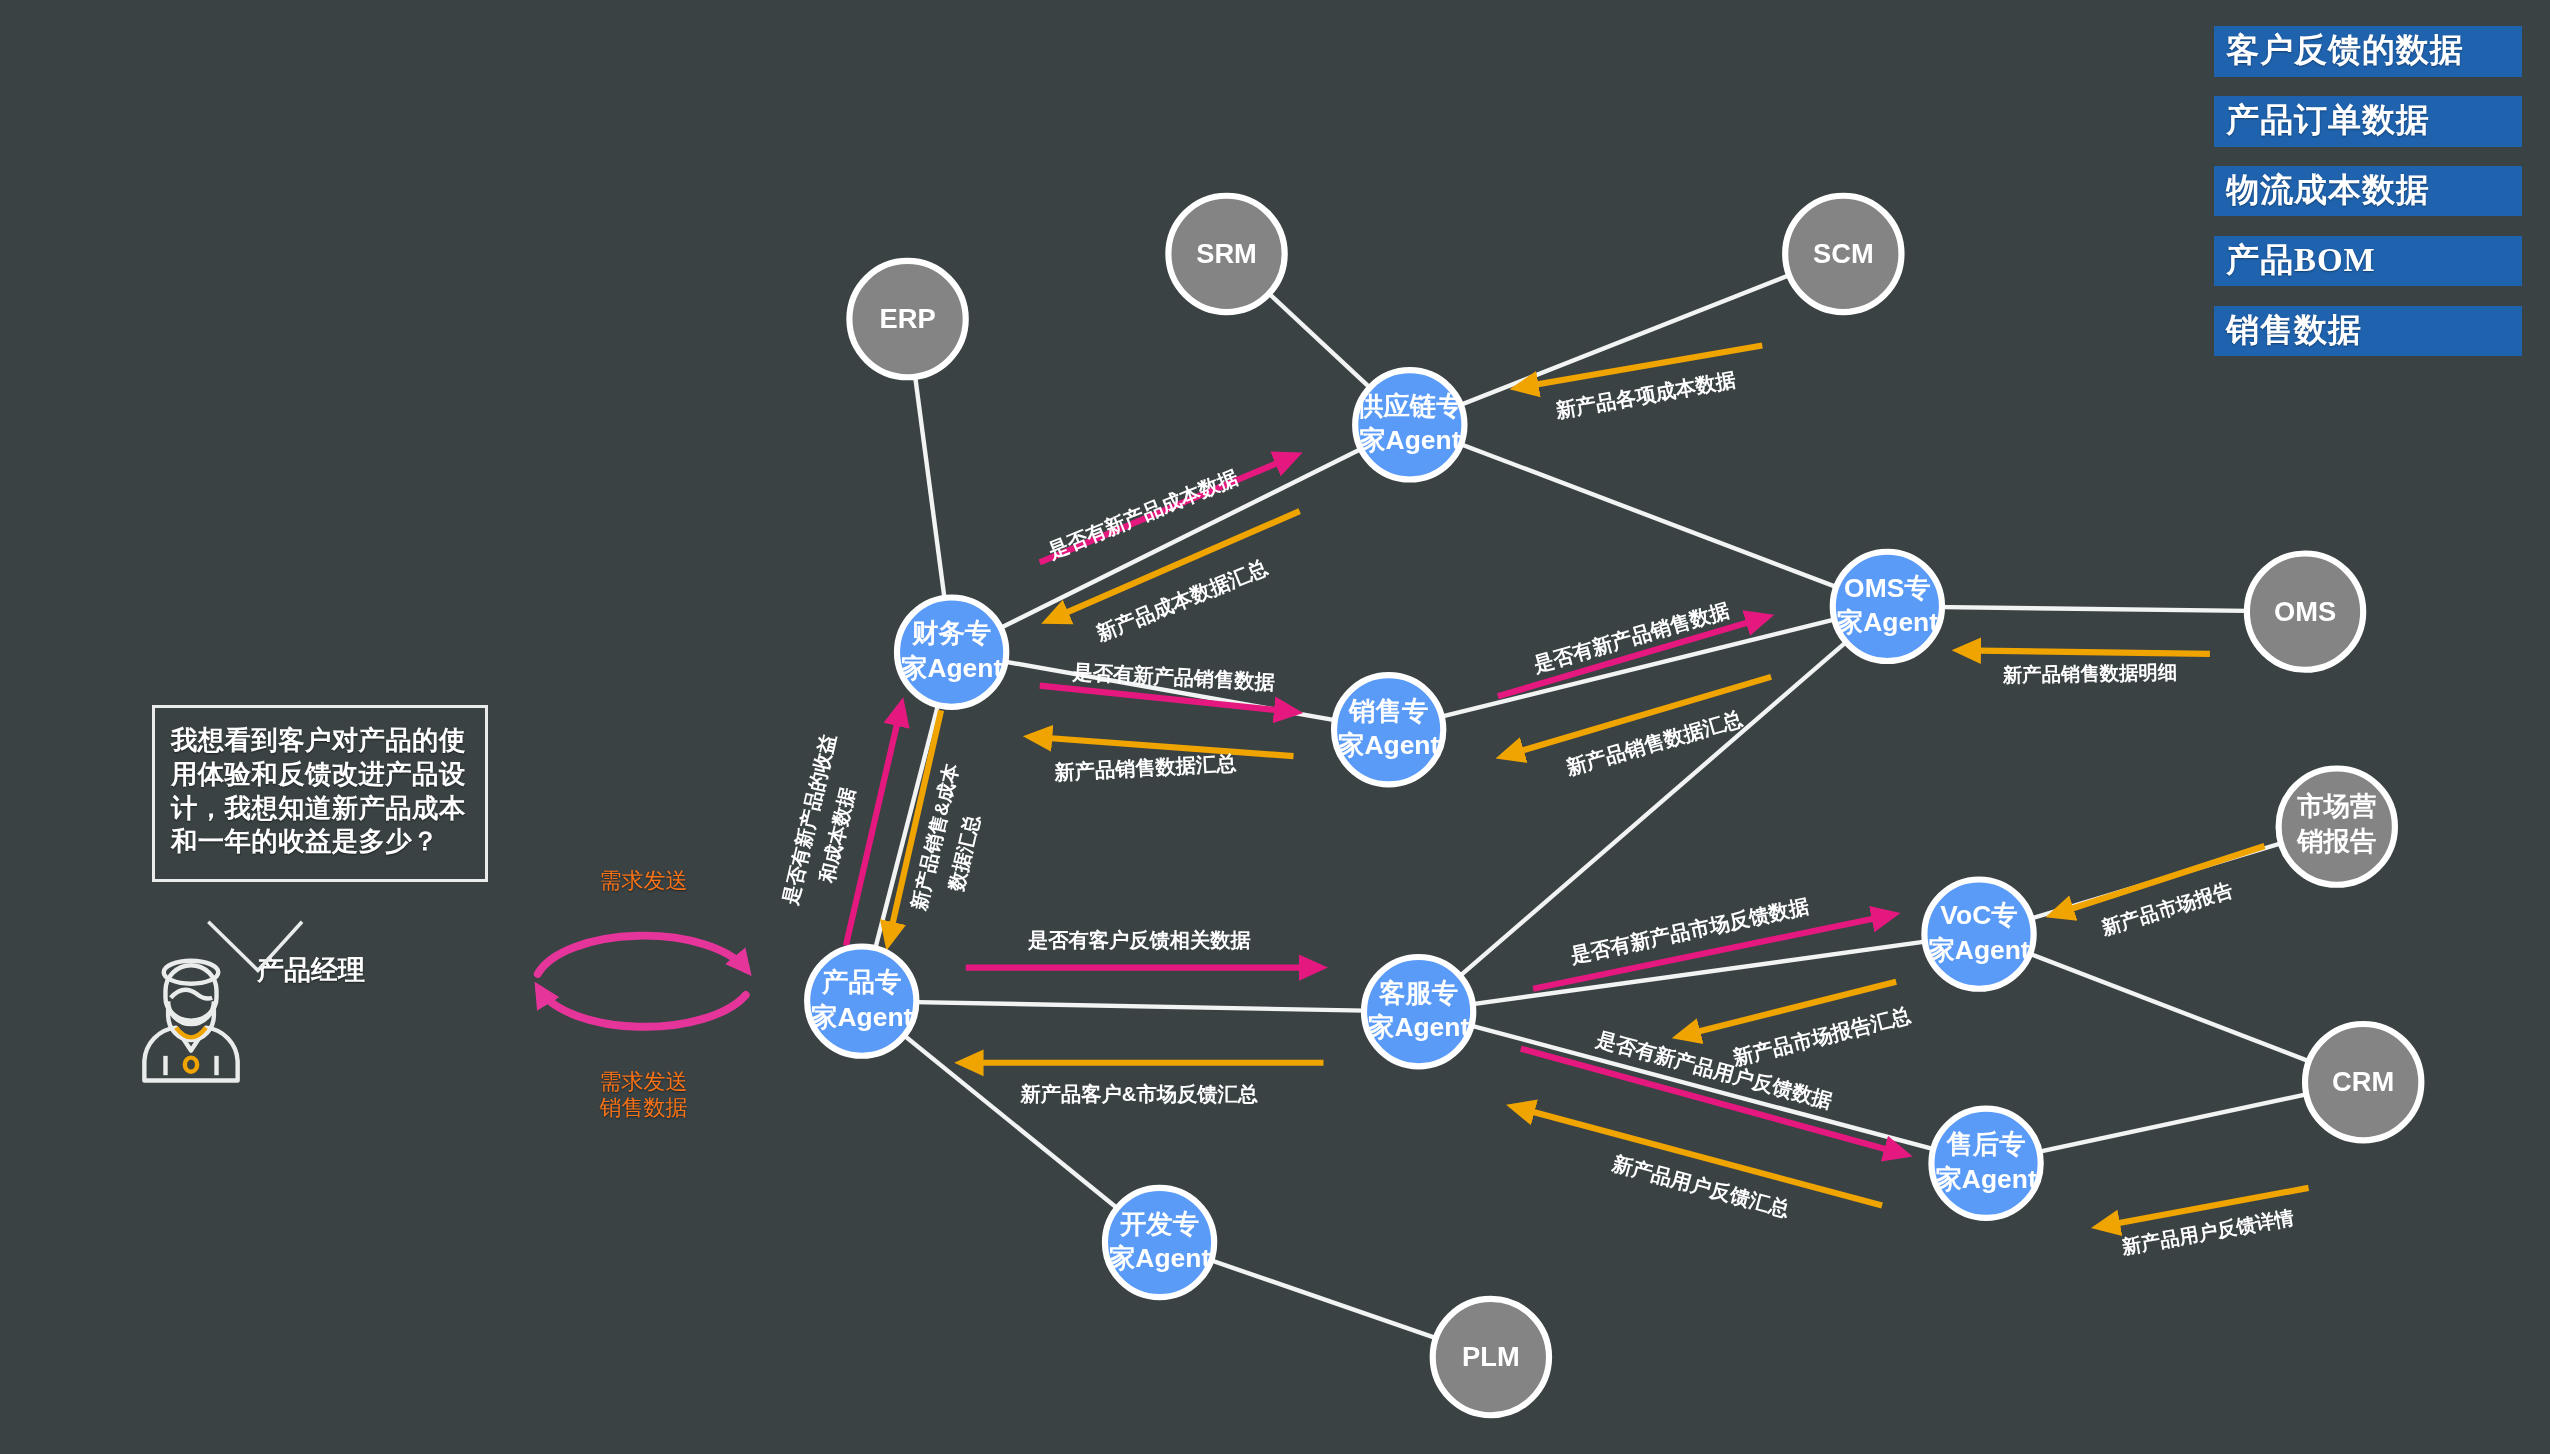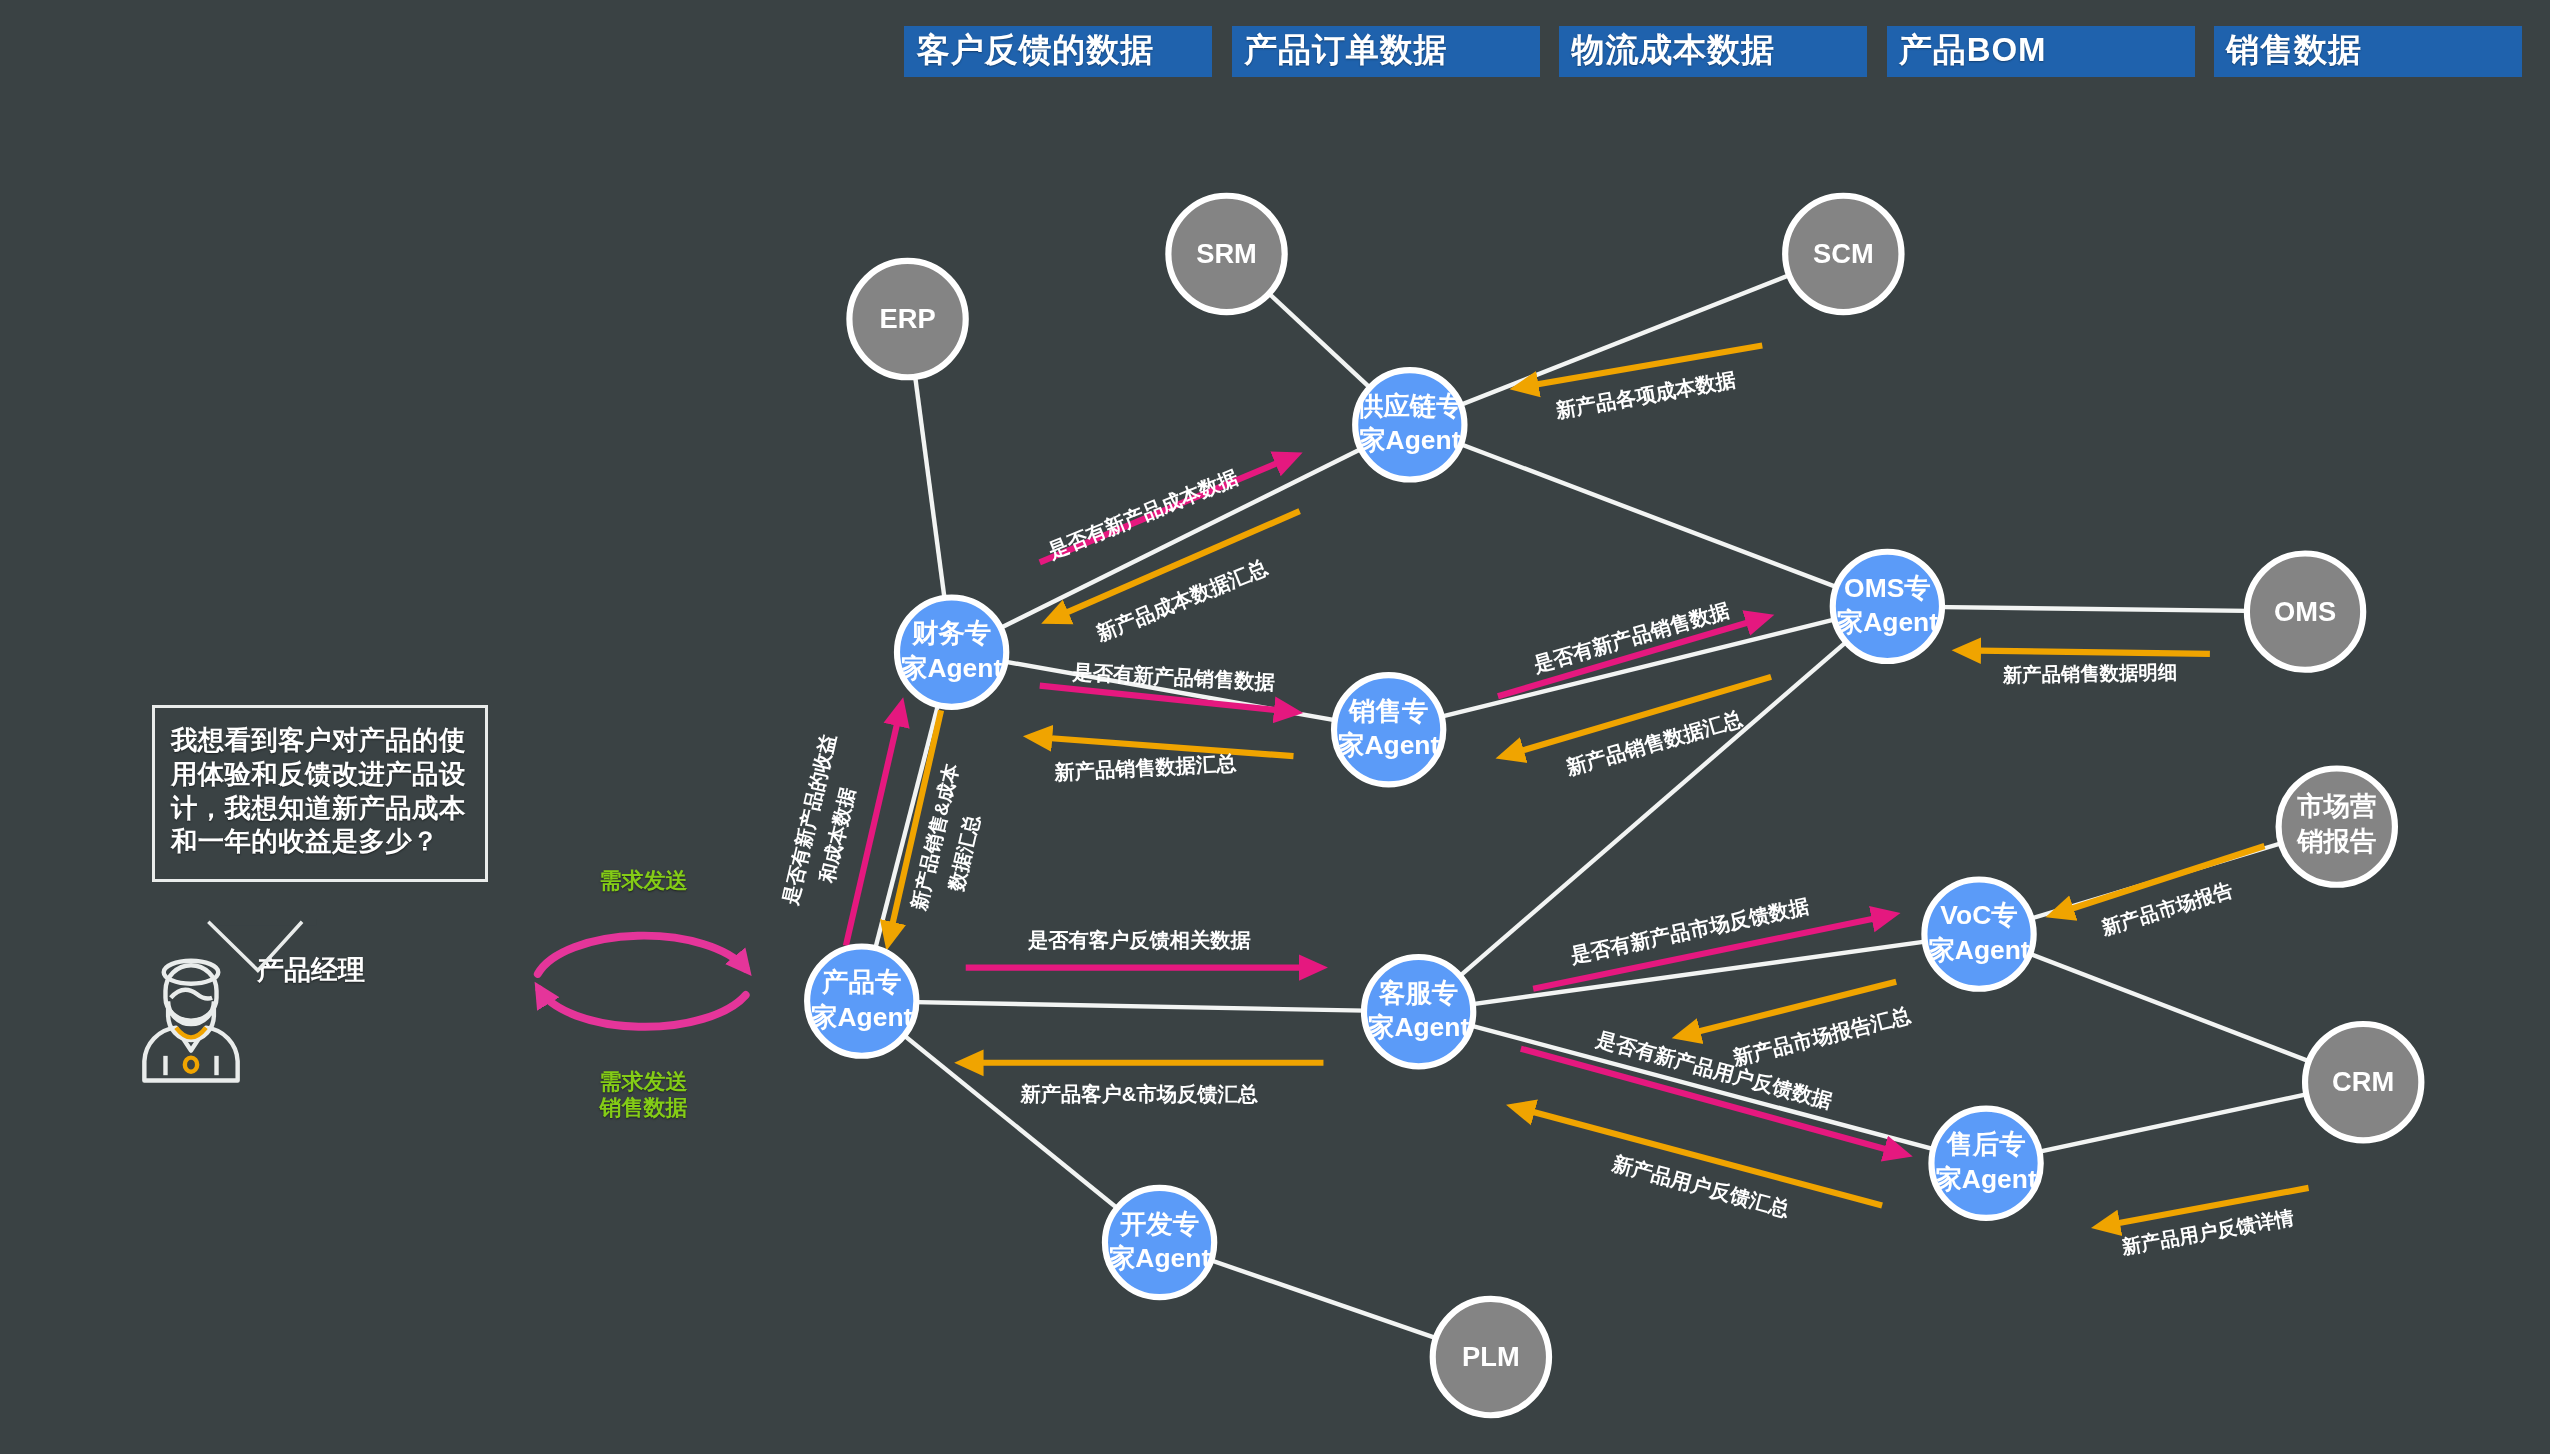--- a/index.html
+++ b/index.html
@@ -28,23 +28,24 @@
     width: 2550px;
     height: 1455px;
   }
 
   
   .legend {
     position: absolute;
     right: 28px;
     top: 26.4px;
     display: flex;
-    flex-direction: row;
+    flex-direction: column;
     gap: 19.4px;
     z-index: 40;
+    font-family: Liberation Serif, serif;
   }
   .legend-item {
     background: #1f62ad;
     color: #ffffff;
     font-size: 33px;
     font-weight: 700;
     padding: 7px 12.3px 8.8px 12.3px;
     width: 308px;
     box-sizing: border-box;
     letter-spacing: 0.9px;
@@ -99,23 +100,23 @@
   .cycle {
     position: absolute;
     left: 529px;
     top: 868px;
     width: 229px;
     height: 264px;
     z-index: 25;
   }
   .cycle-label {
     position: absolute;
-    color: #84cc16;
+    color: #f97316;
     font-size: 22px;
-    font-weight: 700;
+    font-weight: 400;
     text-align: center;
     width: 100%;
     left: 0;
     line-height: 1.2;
     text-shadow: 0 0.9px 1.8px rgba(0,0,0,.5);
   }
   .cycle-label.top { top: 0px; }
   .cycle-label.bottom { top: 201px; }
 
   

